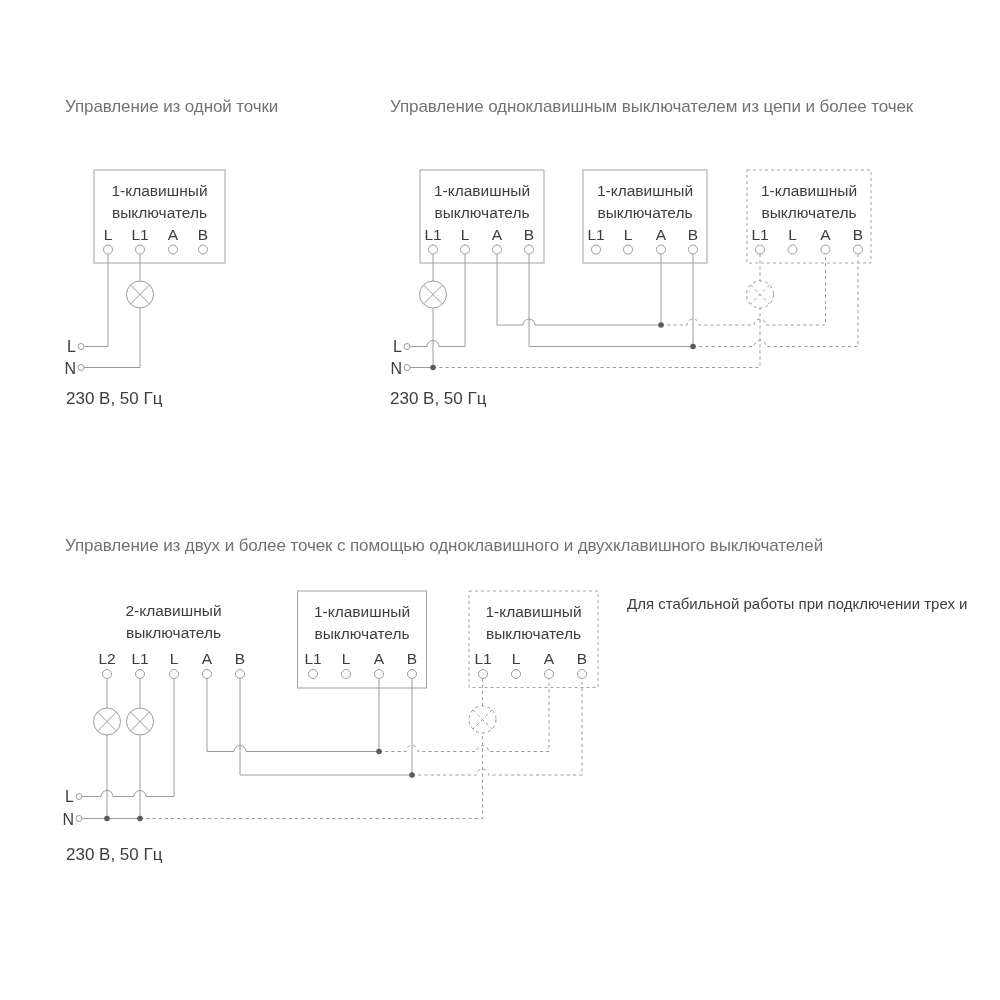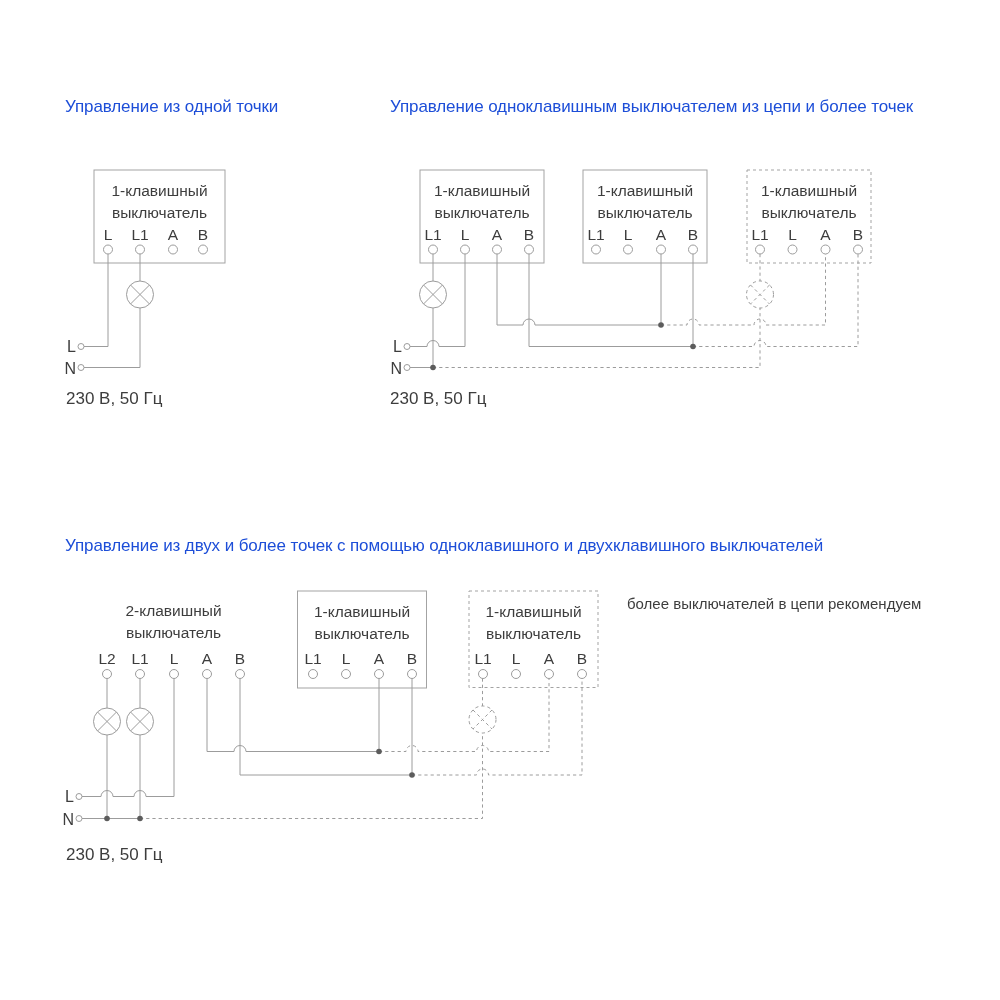--- a/index.html
+++ b/index.html
@@ -1,18 +1,18 @@
 <!DOCTYPE html>
 <html><head>
 <meta charset="utf-8">
 <style>
   html,body{margin:0;padding:0;background:#ffffff;}
   body{width:1000px;height:1000px;position:relative;overflow:hidden;
        font-family:"Liberation Sans","DejaVu Sans",sans-serif;}
-  .title{position:absolute;font-size:17px;color:#1d4ed8;letter-spacing:-0.1px;white-space:nowrap;}
+  .title{position:absolute;font-size:17px;color:#737373;letter-spacing:-0.1px;white-space:nowrap;}
   .note{position:absolute;font-size:15px;color:#3d3d3d;line-height:21.6px;}
   .note div{white-space:nowrap;}
   svg{position:absolute;left:0;top:0;}
   svg text{fill:#3d3d3d;}
   .blabel{font-size:15.5px;}
   .tlabel{font-size:15.5px;}
   .pwr{font-size:16px;}
   .volt{font-size:17px;}
   .wire{stroke:#9c9c9c;stroke-width:1;fill:none;}
   .wired{stroke:#9c9c9c;stroke-width:1;fill:none;stroke-dasharray:3.2 3;}
@@ -22,21 +22,21 @@
   .dot{fill:#5c5c5c;stroke:none;}
 </style>
 </head>
 <body>
 
 <div class="title" style="left:65px;top:97px">Управление из одной точки</div>
 <div class="title" style="left:390px;top:97px">Управление одноклавишным выключателем из цепи и более точек</div>
 <div class="title" style="left:65px;top:536px">Управление из двух и более точек с помощью одноклавишного и двухклавишного выключателей</div>
 
 <div class="note" style="left:627px;top:593px">
-  <div>более выключателей в цепи рекомендуем</div>
+  <div>Для стабильной работы при подключении трех и</div>
 </div>
 
 <svg width="1000" height="1000" viewBox="0 0 1000 1000">
 
   <g>
     <rect class="boxr" x="94" y="170" width="131" height="93"></rect>
     <text class="blabel" x="159.5" y="196" text-anchor="middle">1-клавишный</text>
     <text class="blabel" x="159.5" y="217.5" text-anchor="middle">выключатель</text>
 
     <text class="tlabel" x="108" y="240" text-anchor="middle">L</text>

